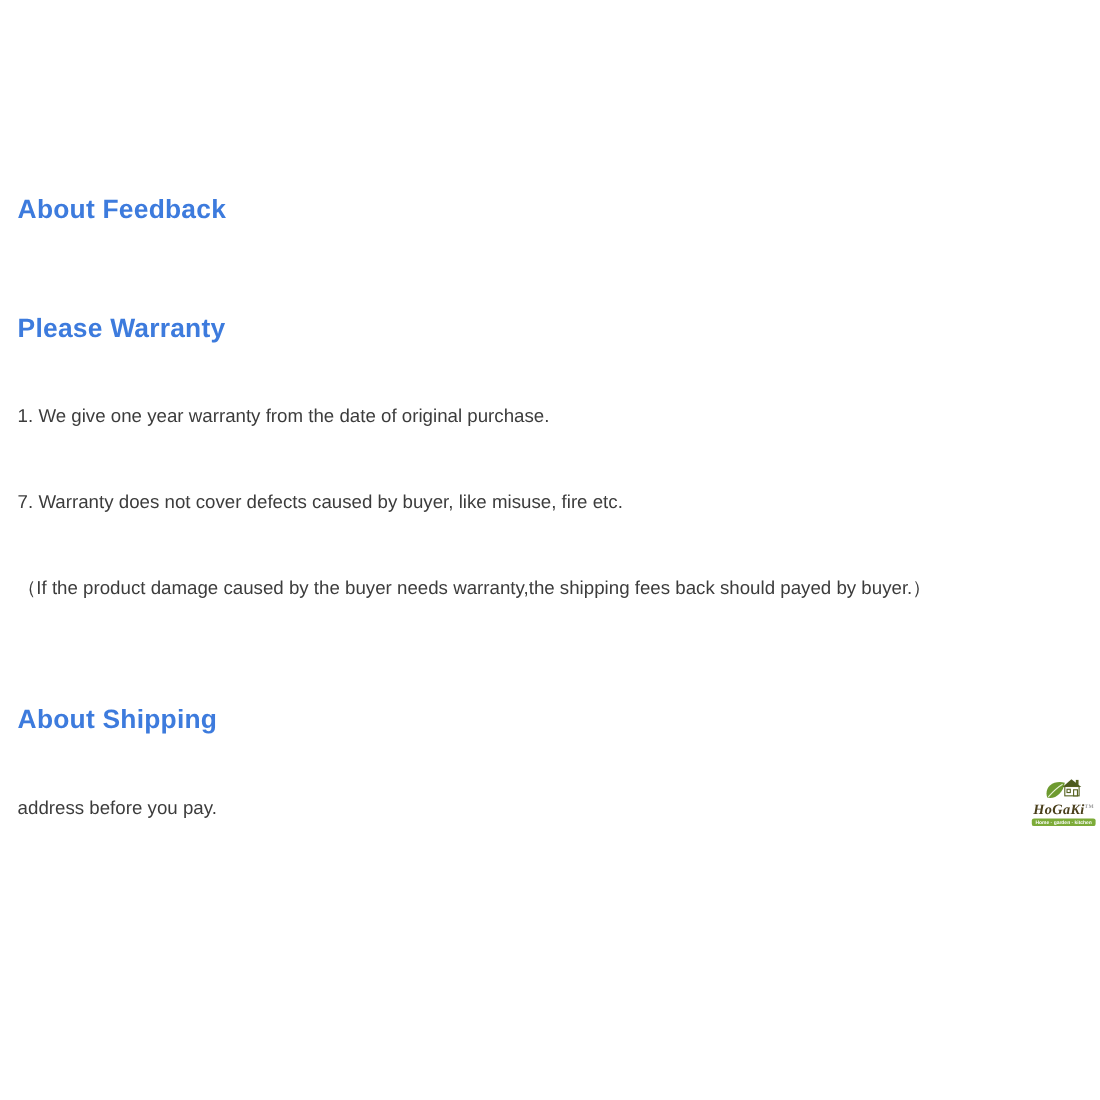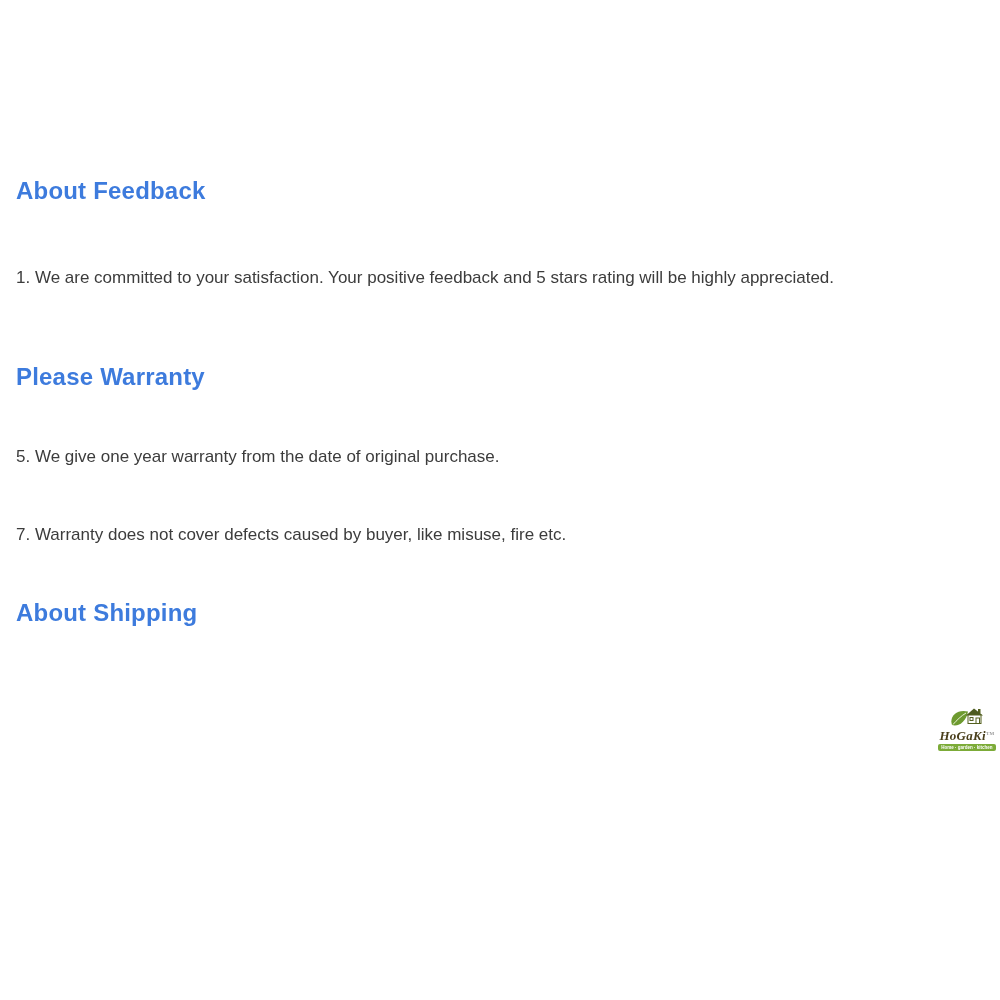--- a/index.html
+++ b/index.html
@@ -28,21 +28,21 @@
   .section-body {
     margin-top: 2px;
     color: #3c3c3c;
     font-size: 17px;
     line-height: 26px;
     white-space: pre-wrap;
   }
   .sec-feedback .section-title { margin-top: 178px; }
   .sec-feedback .section-body  { margin-top: 9px; }
   .sec-warranty .section-title { margin-top: 21px; }
-  .sec-shipping .section-title { }
+  .sec-shipping .section-title { margin-top: 42px; }
   .line { display: block; }
 
   .store-logo {
     position: absolute;
     right: 4px;
     bottom: 13px;
     width: 58px;
     text-align: center;
     line-height: 1;
   }
@@ -77,35 +77,36 @@
 </style>
 </head>
 <body>
 
 <div class="page">
   <div class="content">
 
     <section class="sec-feedback">
       <h2 class="section-title">About Feedback</h2>
       <div class="section-body">
-        <span class="line">1. We are committed to your satisfaction. Your positive feedback and 5 stars rating will be highly appreciated.</span>
       </div>
     </section>
 
     <section class="sec-warranty">
       <h2 class="section-title">Please Warranty</h2>
       <div class="section-body">
-        <span class="line">5. We give one year warranty from the date of original purchase.</span>
+        <span class="line">1. We give one year warranty from the date of original purchase.</span>
         <span class="line">7. Warranty does not cover defects caused by buyer, like misuse, fire etc.</span>
+        <span class="line">（If the product damage caused by the buyer needs warranty,the shipping fees back should payed by buyer.）</span>
       </div>
     </section>
 
     <section class="sec-shipping">
       <h2 class="section-title">About Shipping</h2>
       <div class="section-body">
+        <span class="line">address before you pay.</span>
         
         
         
         
       </div>
     </section>
 
   </div>
 
   <div class="store-logo">

